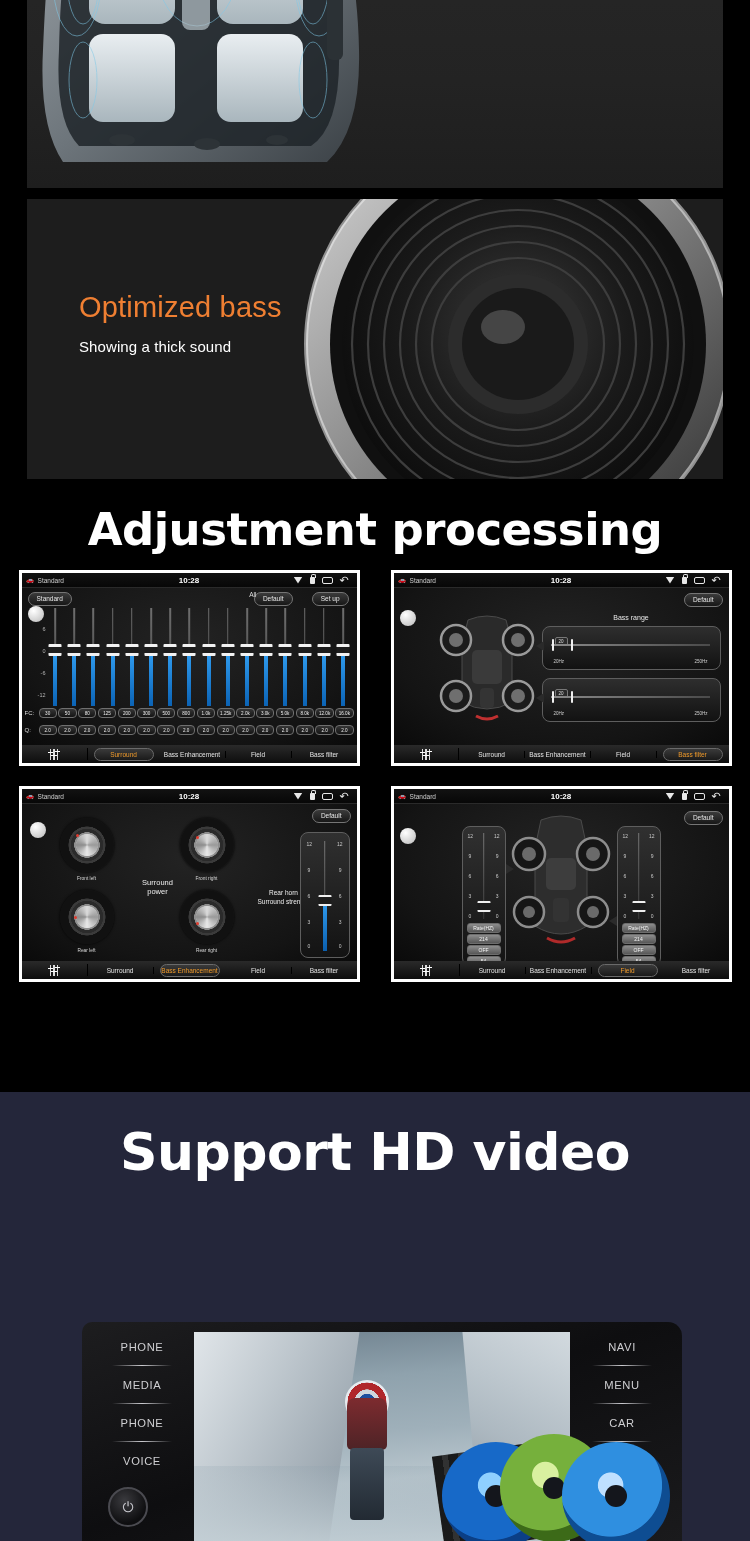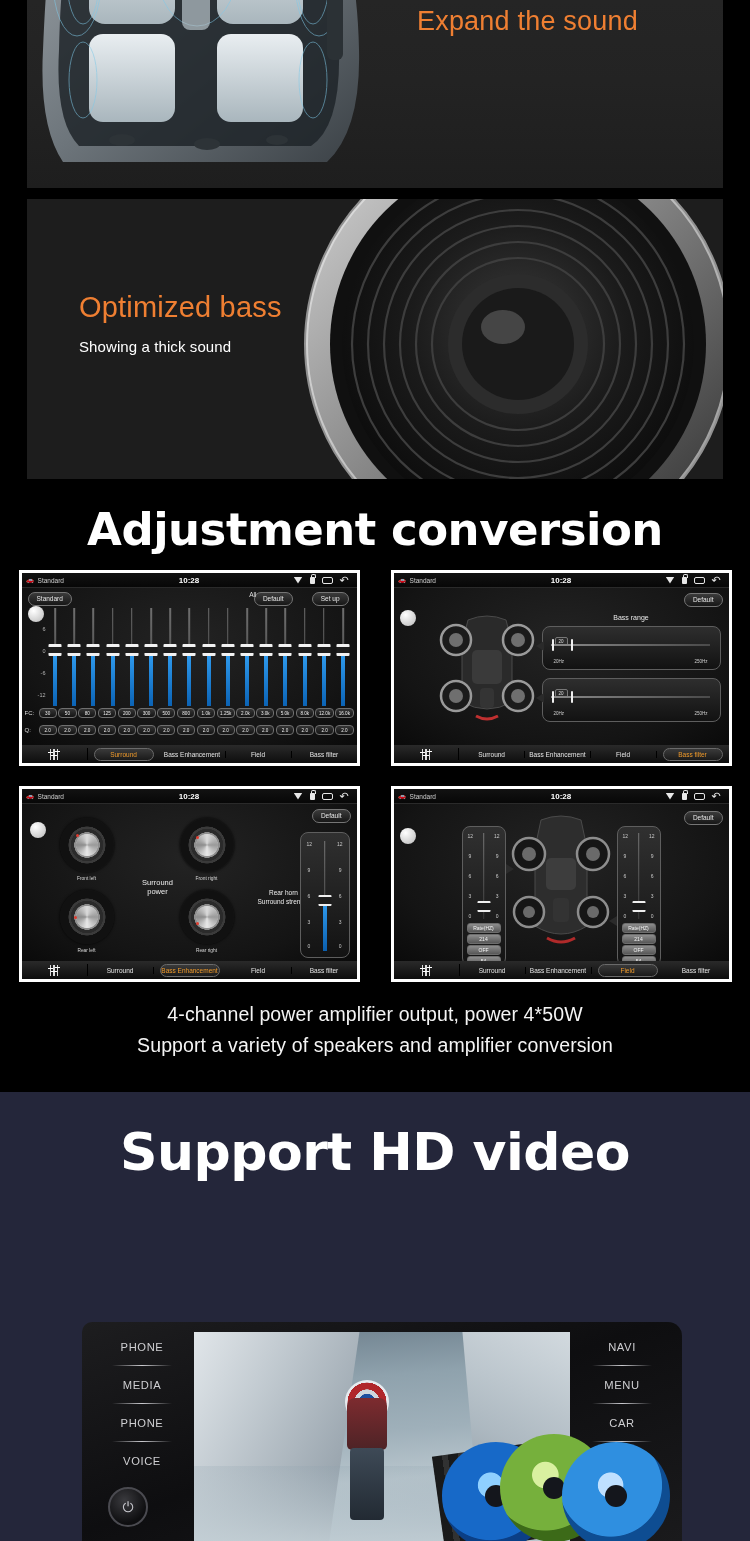--- a/index.html
+++ b/index.html
@@ -246,21 +246,20 @@
           <ellipse cx="286" cy="150" rx="14" ry="38"></ellipse>
         <ellipse cx="170" cy="40" rx="40" ry="56"></ellipse>
       </g>
       <rect x="155" y="-6" width="28" height="106" rx="8" fill="#b9c4ca" opacity=".7"></rect>
       <rect x="300" y="60" width="16" height="70" rx="6" fill="#2b3135"></rect>
       <ellipse cx="95" cy="210" rx="13" ry="6" fill="#2d3337"></ellipse>
       <ellipse cx="180" cy="214" rx="13" ry="6" fill="#2d3337"></ellipse>
       <ellipse cx="250" cy="210" rx="11" ry="5" fill="#2d3337"></ellipse>
     </svg>
     <div class="sf-text">
-      <div class="sf-title">Expand the sound</div>
     </div>
   </div>
 
   <div class="sec-bass">
     <svg class="speaker-img" viewBox="0 0 470 430">
       <defs>
         <radialGradient id="cone" cx="50%" cy="45%" r="55%">
           <stop offset="0" stop-color="#3a3a3a"></stop>
             <stop offset=".55" stop-color="#1b1b1b"></stop>
             <stop offset="1" stop-color="#0c0c0c"></stop>
@@ -287,21 +286,21 @@
       <ellipse cx="220" cy="198" rx="22" ry="17" fill="#6f6f6f" opacity=".5"></ellipse>
       <circle cx="235" cy="215" r="212" fill="none" stroke="#efefef" stroke-width="4" opacity=".55"></circle>
     </svg>
     <div class="bass-text">
       <div class="bass-title">Optimized bass</div>
       <div class="bass-sub">Showing a thick sound</div>
     </div>
   </div>
 
   <div class="sec-adjust">
-    <div class="adj-heading">Adjustment conversion</div>
+    <div class="adj-heading">Adjustment processing</div>
 
     <div class="shots">
 
       <div class="shot-row">
 
         <div class="shot">
           <div class="sbar">
             <span class="sb-left">
               <span>🚗</span>
               <span>Standard</span>
@@ -708,24 +707,20 @@
             </div>
             <div class="tb">Surround</div>
             <div class="tb">Bass Enhancement</div>
             <div class="tb sel">Field</div>
             <div class="tb">Bass filter</div>
           </div>
         </div>
       </div>
     </div>
 
-    <div class="adj-caption">
-      <div>4-channel power amplifier output, power 4*50W</div>
-      <div>Support a variety of speakers and amplifier conversion</div>
-    </div>
   </div>
 
   <div class="sec-hd">
     <div class="hd-title">Support HD video</div>
 
     <div class="hd-media">
       <div class="unit">
 
         <div class="screen">
           <div class="bldgL"></div>

